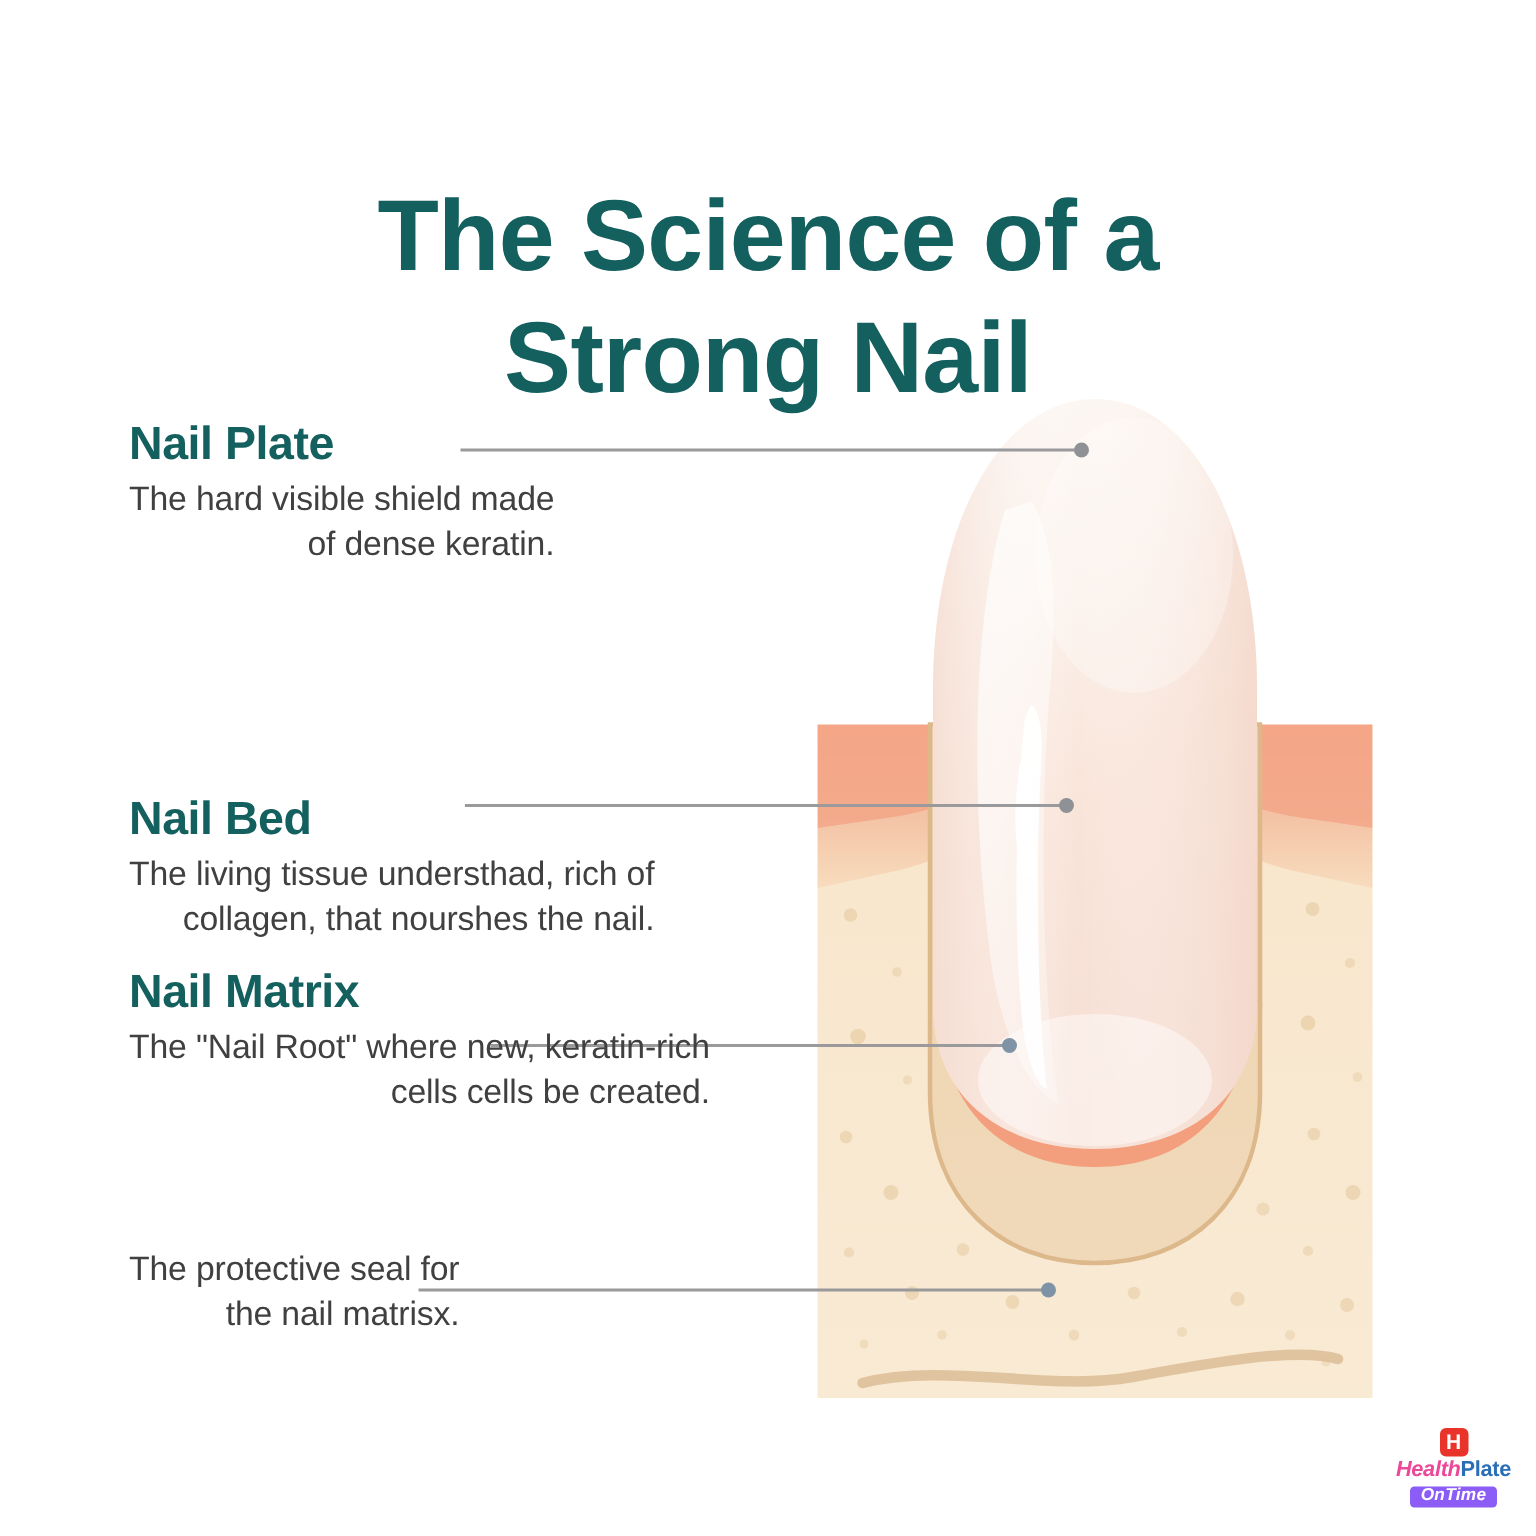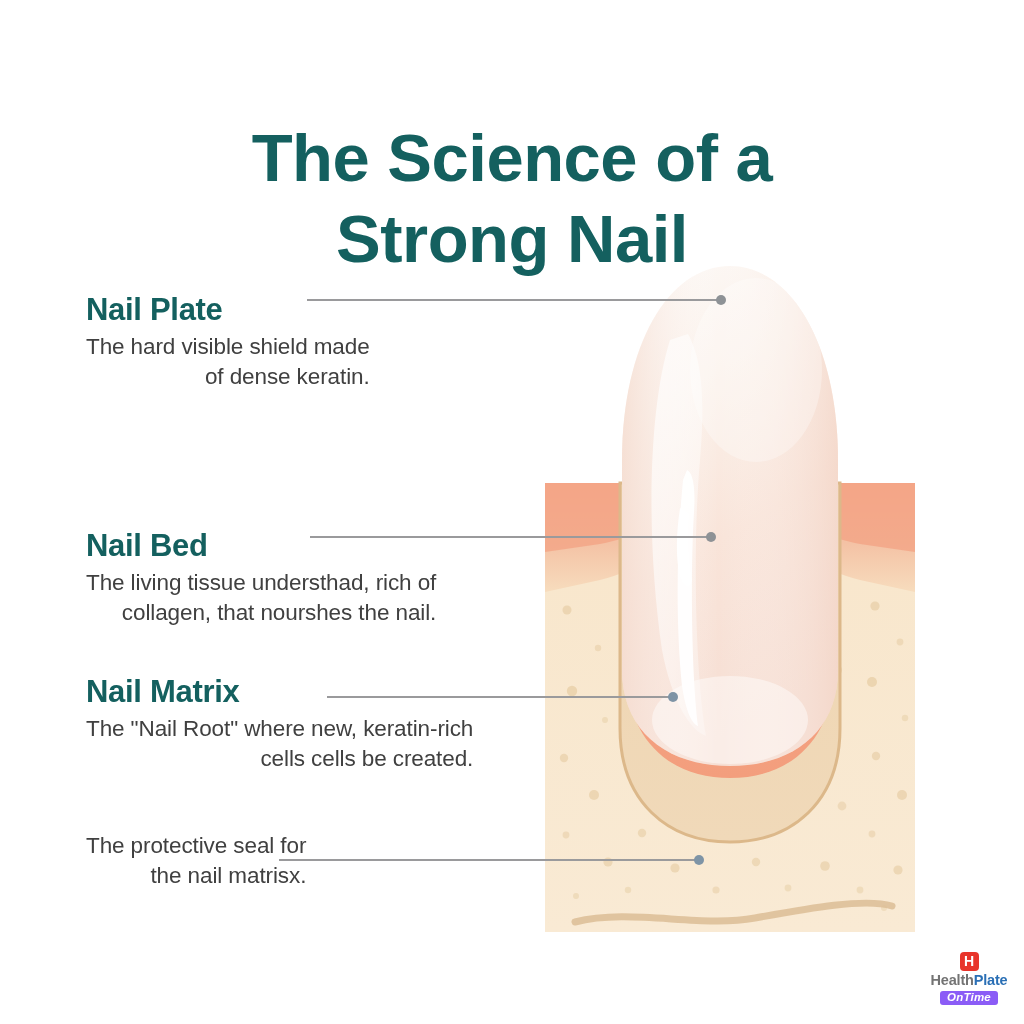--- a/index.html
+++ b/index.html
@@ -58,23 +58,23 @@
     color: #404040;
     font-size: 22.5px;
     line-height: 30px;
     font-weight: 400;
     margin: 4px 0 0 0;
     white-space: pre-line;
     letter-spacing: -0.1px;
     text-align: right;
   }
 
-  #blk-plate  { top: 292px; }
+  #blk-plate  { top: 278px; }
   #blk-bed    { top: 528px; }
-  #blk-matrix { top: 674px; }
+  #blk-matrix { top: 643px; }
   #blk-cuticle{ top: 827px; }
 
   
   .leader {
     position: absolute;
     height: 2px;
     background: #9a9a9c;
   }
   .leader .dot {
     position: absolute;
@@ -122,21 +122,21 @@
     font-weight: 700;
     line-height: 19px;
     text-align: center;
   }
   .logo-word {
     font-size: 14.5px;
     font-weight: 700;
     letter-spacing: -0.2px;
     white-space: nowrap;
   }
-  .logo-word .w1 { color: #737373; }
+  .logo-word .w1 { color: #ec4899; font-style: italic; }
   .logo-word .w2 { color: #2a6fb5; }
   .logo-badge {
     display: inline-block;
     margin-top: 2px;
     padding: 1px 7px 2px 7px;
     border-radius: 3px;
     background: #8b5cf6;
     color: #ffffff;
     font-size: 11.5px;
     font-weight: 700;

